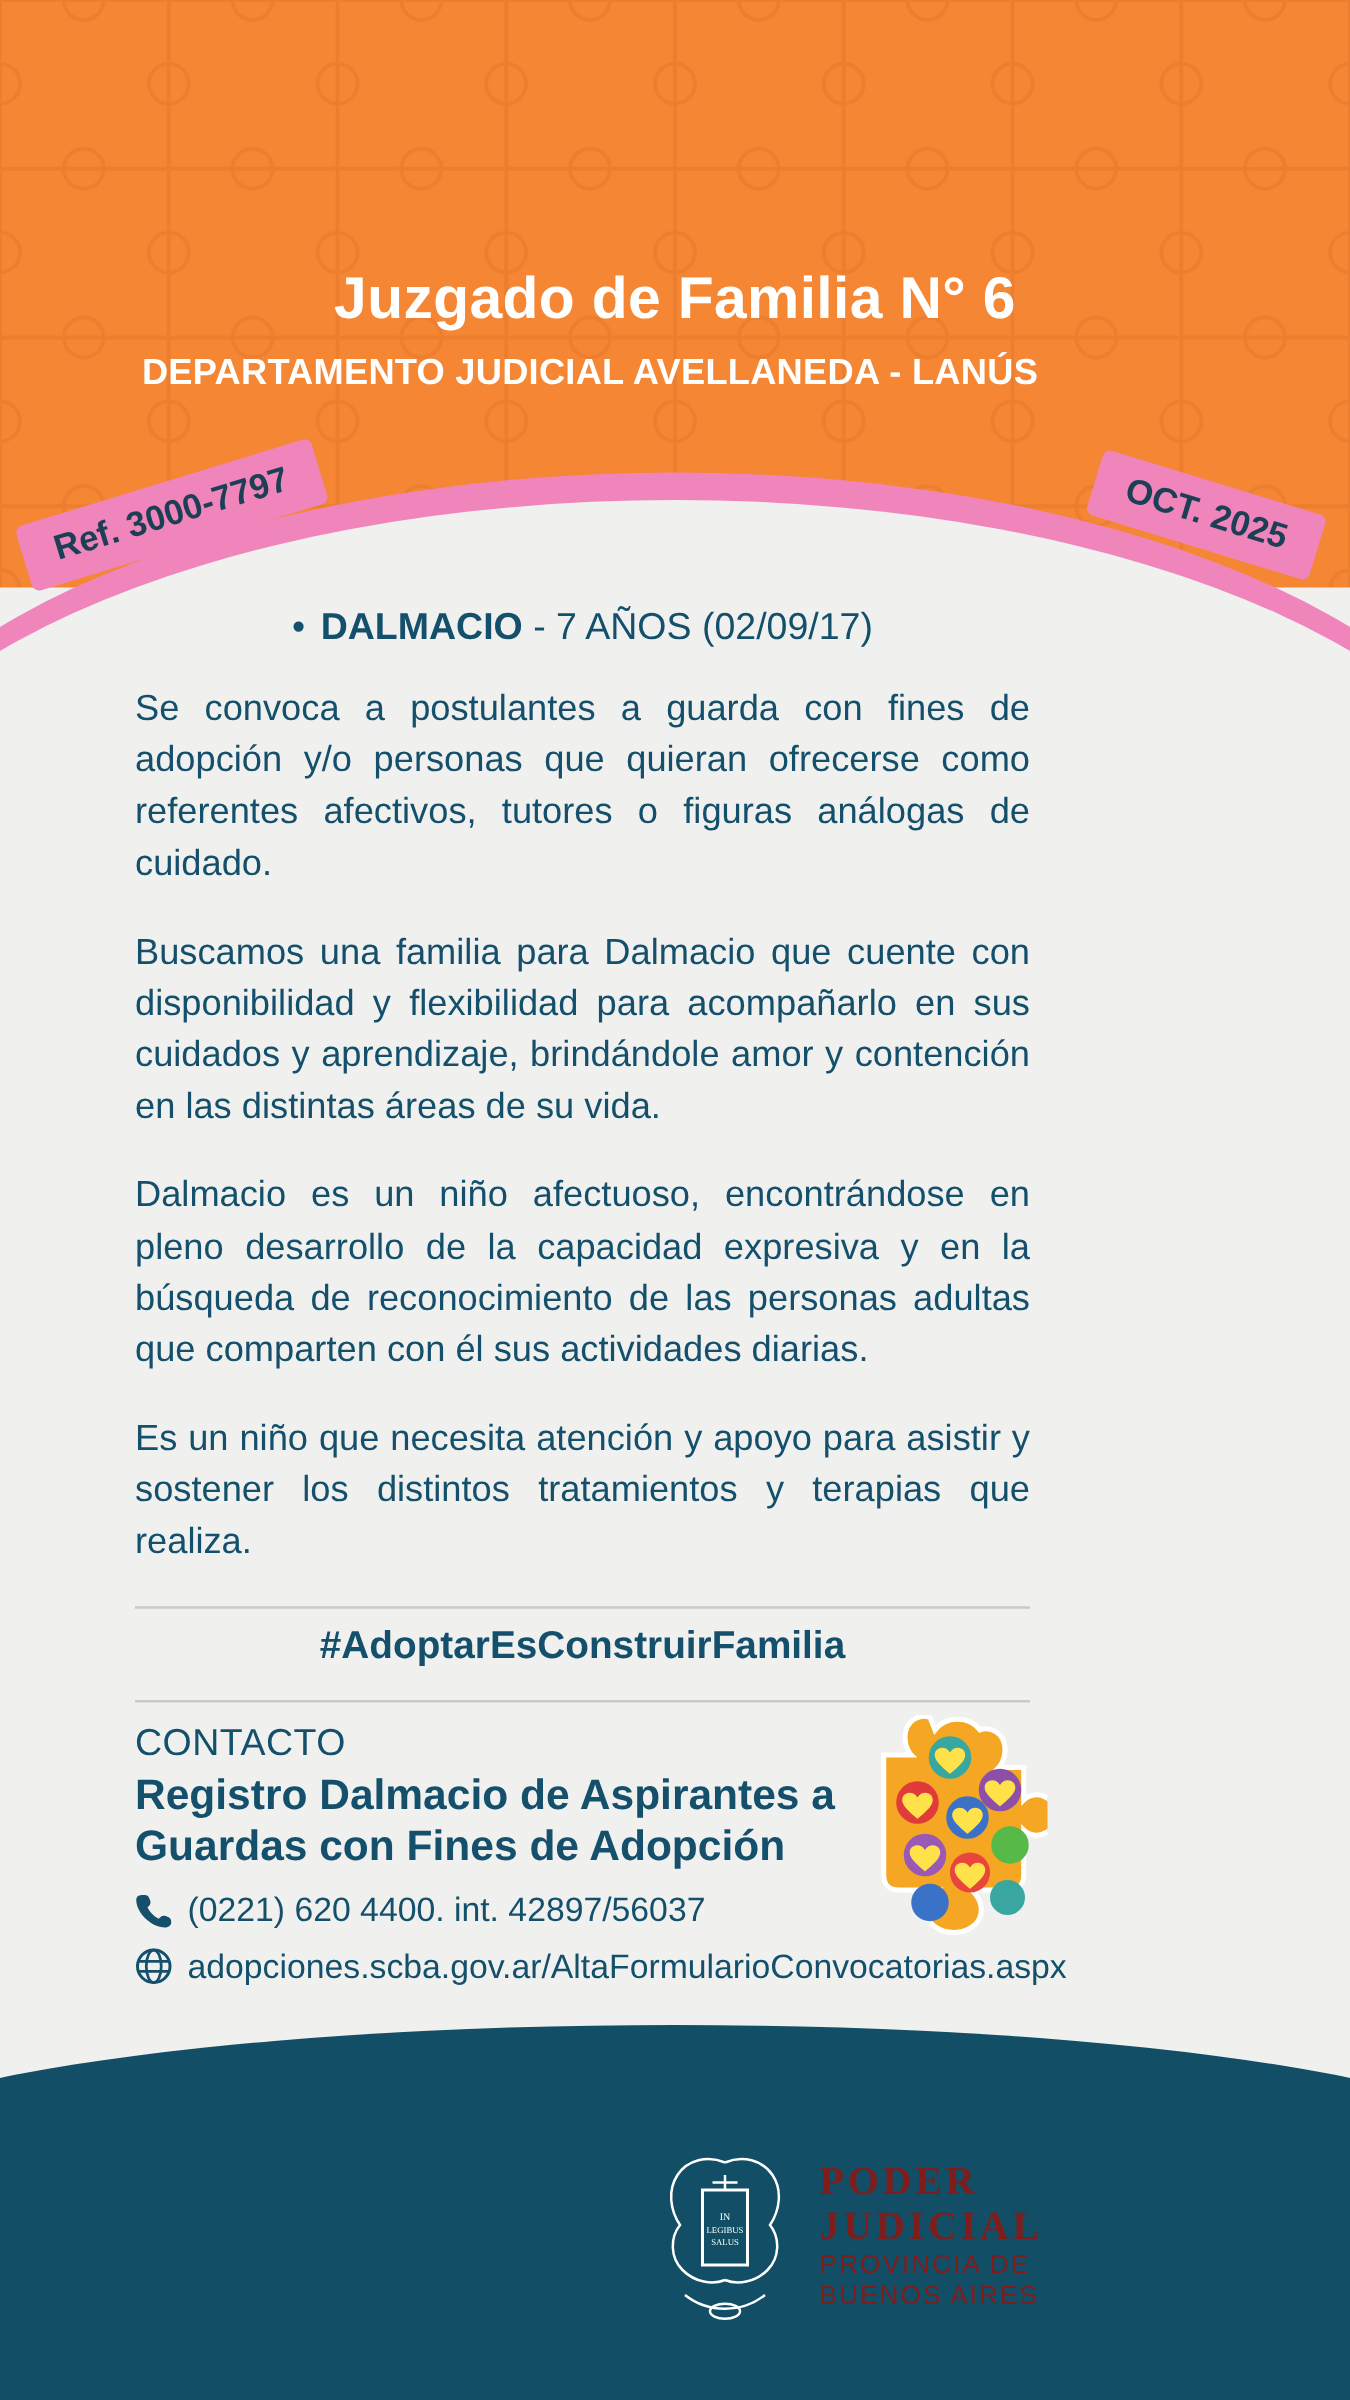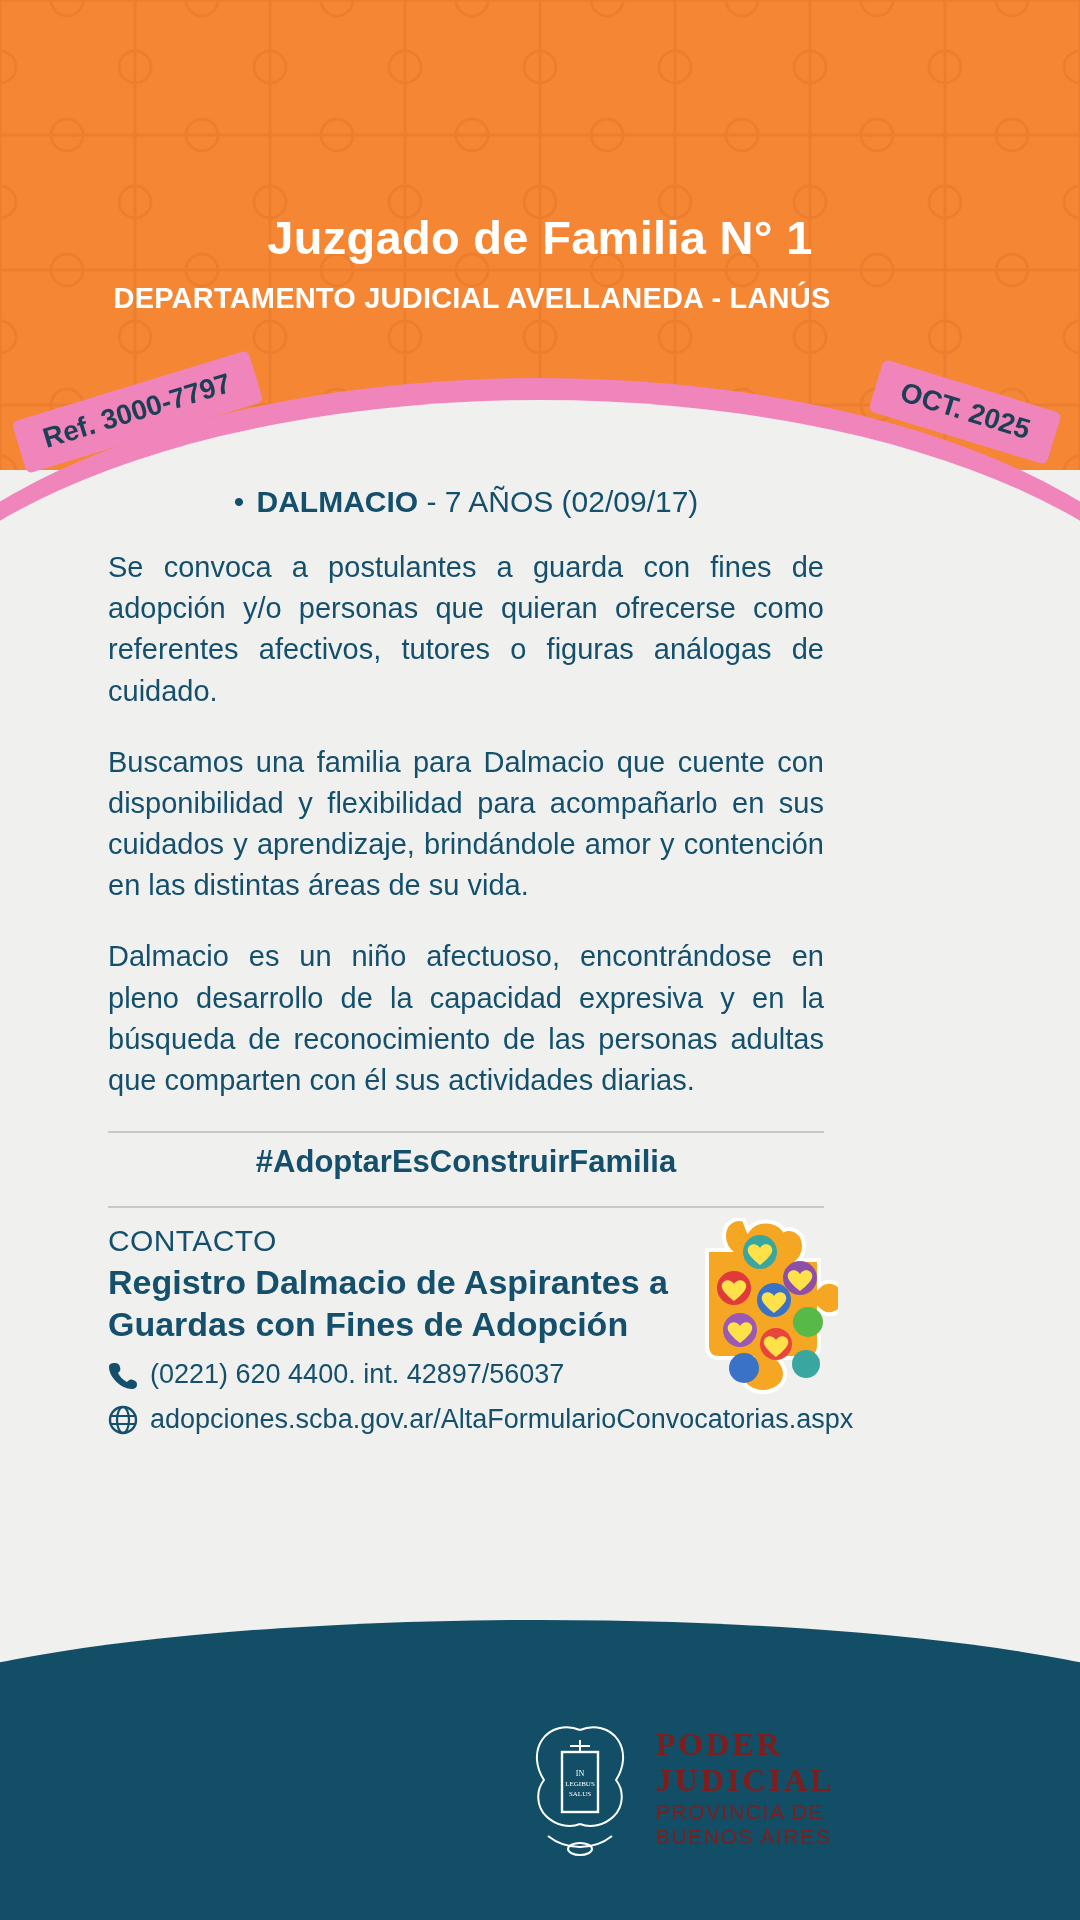--- a/index.html
+++ b/index.html
@@ -236,40 +236,41 @@
         <path d="M0 0 H135 V135 H0 Z" fill="none" stroke="#e0762a" stroke-width="3"></path>
         <circle cx="67" cy="0" r="16" fill="none" stroke="#e0762a" stroke-width="3"></circle>
         <circle cx="0" cy="67" r="16" fill="none" stroke="#e0762a" stroke-width="3"></circle>
         <circle cx="135" cy="67" r="16" fill="none" stroke="#e0762a" stroke-width="3"></circle>
         <circle cx="67" cy="135" r="16" fill="none" stroke="#e0762a" stroke-width="3"></circle>
       </pattern>
     </defs>
     <rect width="1080" height="470" fill="url(#pz)"></rect>
   </svg>
 
-  <div class="title">Juzgado de Familia N° 1</div>
+  <div class="title">Juzgado de Familia N° 6</div>
   <div class="subtitle">DEPARTAMENTO JUDICIAL AVELLANEDA - LANÚS</div>
 </div>
 
 <div class="arc-pink"></div>
 <div class="arc-white"></div>
 
 <div class="ribbon ribbon-ref">Ref. 3000-7797</div>
 <div class="ribbon ribbon-date">OCT. 2025</div>
 
 <div class="content">
 
   <div class="child-line">
     <span class="bullet">•</span>
     <span class="child-name">DALMACIO</span><span> - 7 AÑOS (02/09/17)</span>
   </div>
 
   <p class="body-text">Se convoca a postulantes a guarda con fines de adopción y/o personas que quieran ofrecerse como referentes afectivos, tutores o figuras análogas de cuidado.</p>
   <p class="body-text">Buscamos una familia para Dalmacio que cuente con disponibilidad y flexibilidad para acompañarlo en sus cuidados y aprendizaje, brindándole amor y contención en las distintas áreas de su vida.</p>
   <p class="body-text">Dalmacio es un niño afectuoso, encontrándose en pleno desarrollo de la capacidad expresiva y en la búsqueda de reconocimiento de las personas adultas que comparten con él sus actividades diarias.</p>
+  <p class="body-text">Es un niño que necesita atención y apoyo para asistir y sostener los distintos tratamientos y terapias que realiza.</p>
 
   <div class="divider"></div>
   <div class="hashtag">#AdoptarEsConstruirFamilia</div>
   <div class="divider"></div>
 
   <div class="contact">
 
     <svg class="puzzle-art" viewBox="0 0 150 185">
       <path d="M60 12 a22 20 0 0 1 36 0 c8 -3 20 2 20 16 c0 9 -5 14 -5 14 h20 v26 c0 0 8 -8 18 -2 c10 6 9 22 0 28 c-10 6 -18 -2 -18 -2 v36 c0 8 -5 12 -12 12 h-30 c0 0 8 6 8 16 c0 12 -12 18 -22 18 c-10 0 -22 -6 -22 -18 c0 -10 8 -16 8 -16 h-30 c-7 0 -12 -4 -12 -12 v-96 h22 c0 0 -5 -5 -5 -14 c0 -14 12 -19 20 -16 z" fill="#f5a623" stroke="#ffffff" stroke-width="4"></path>
       <circle cx="72" cy="34" r="17" fill="#3aa6a0"></circle>

